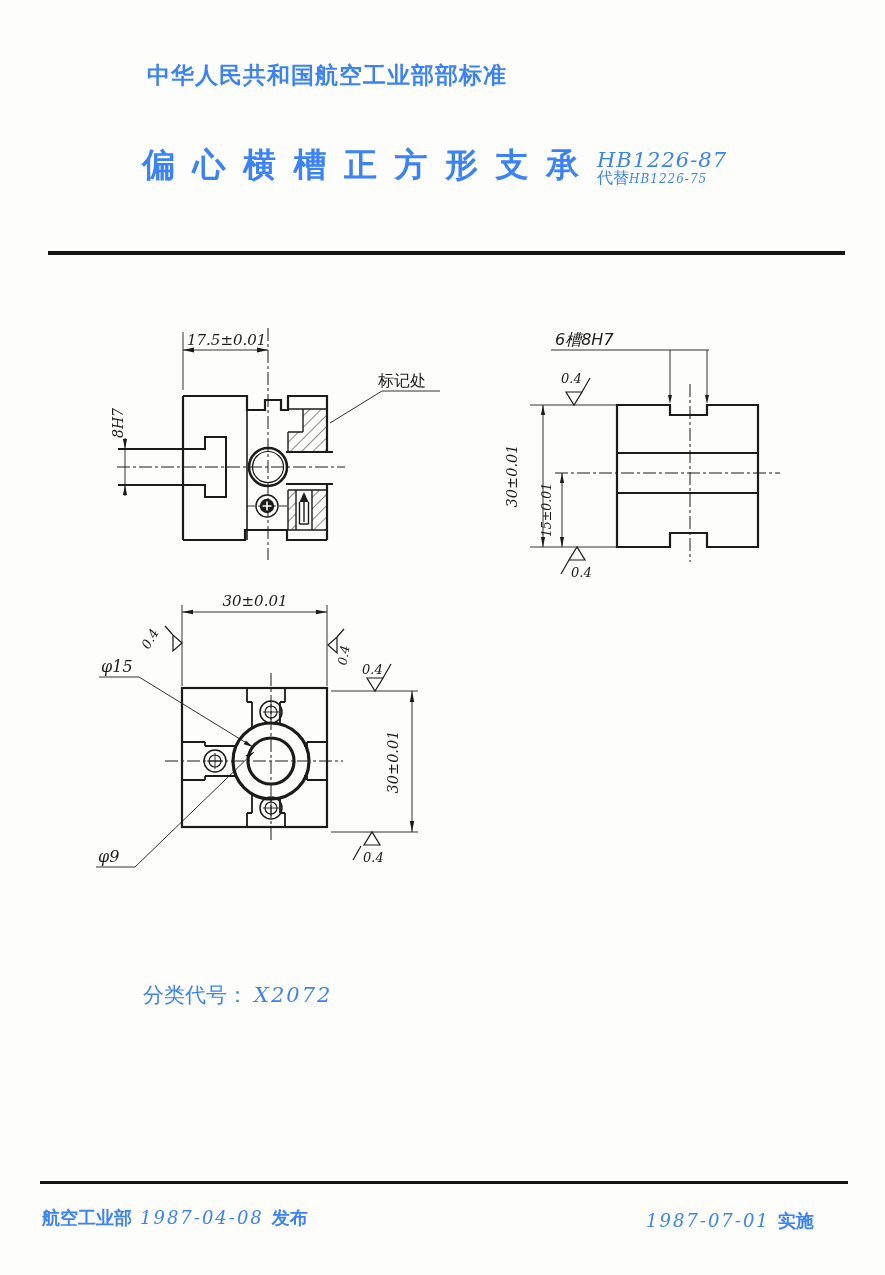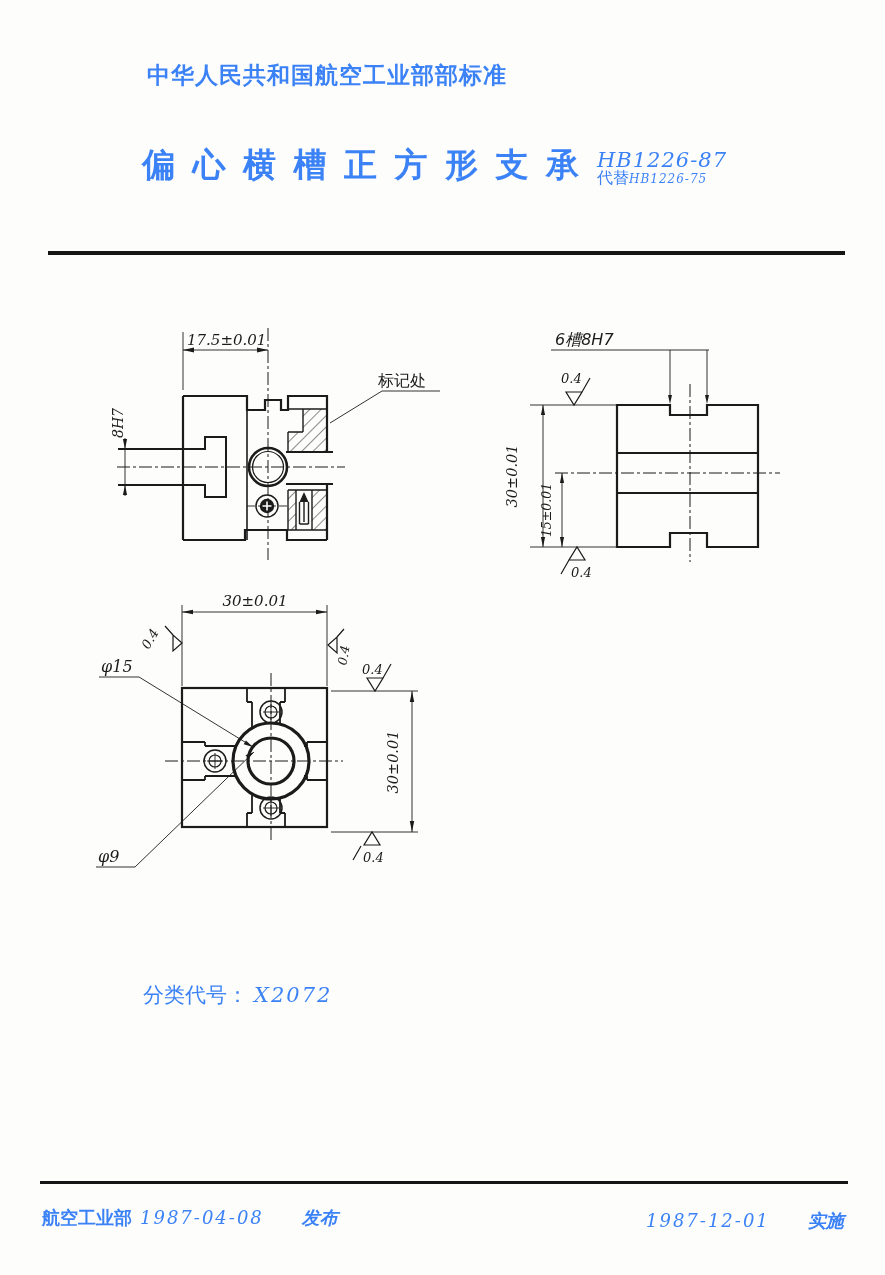--- a/index.html
+++ b/index.html
@@ -27,21 +27,21 @@
   .rule-top{left:48px;top:251px;width:797px;height:4px;background:#151515;}
   .rule-bottom{left:40px;top:1181px;width:808px;height:3px;background:#151515;}
   .classification{left:143px;top:976px;font-size:21px;line-height:38px;}
   .classification .code{
     font-style:italic;font-family:"DejaVu Serif",serif;letter-spacing:2px;margin-left:6px;
   }
   .footer-left{left:42px;top:1191px;font-size:18px;display:flex;align-items:baseline;}
   .footer-right{left:638px;top:1194px;font-size:18px;display:flex;align-items:baseline;}
   .f-bold{font-weight:bold;}
   .f-date{font-style:italic;font-family:"DejaVu Serif",serif;letter-spacing:2px;margin:16px 8px;}
-  .f-action{font-weight:bold;margin-left:30px;font-style:italic;}
+  .f-action{font-weight:bold;}
   svg text{fill:#1b1b1b;}
   svg .dimtxt{font-style:italic;font-family:"DejaVu Serif",serif;}
   svg .cjk{font-family:"DejaVu Sans",sans-serif;}
 </style>
 </head>
 <body>
 
 <div class="page">
 
   <div class="abs org-heading">中华人民共和国航空工业部部标准</div>
@@ -201,17 +201,17 @@
   </div>
 
   <div class="abs rule-bottom"></div>
 
   <div class="abs footer-left">
     <span class="f-bold">航空工业部</span>
     <span class="f-date">1987-04-08</span>
     <span class="f-action">发布</span>
   </div>
   <div class="abs footer-right">
-    <span class="f-date">1987-12-01</span>
+    <span class="f-date">1987-07-01</span>
     <span class="f-action">实施</span>
   </div>
 
 </div>
 
 </body></html>

